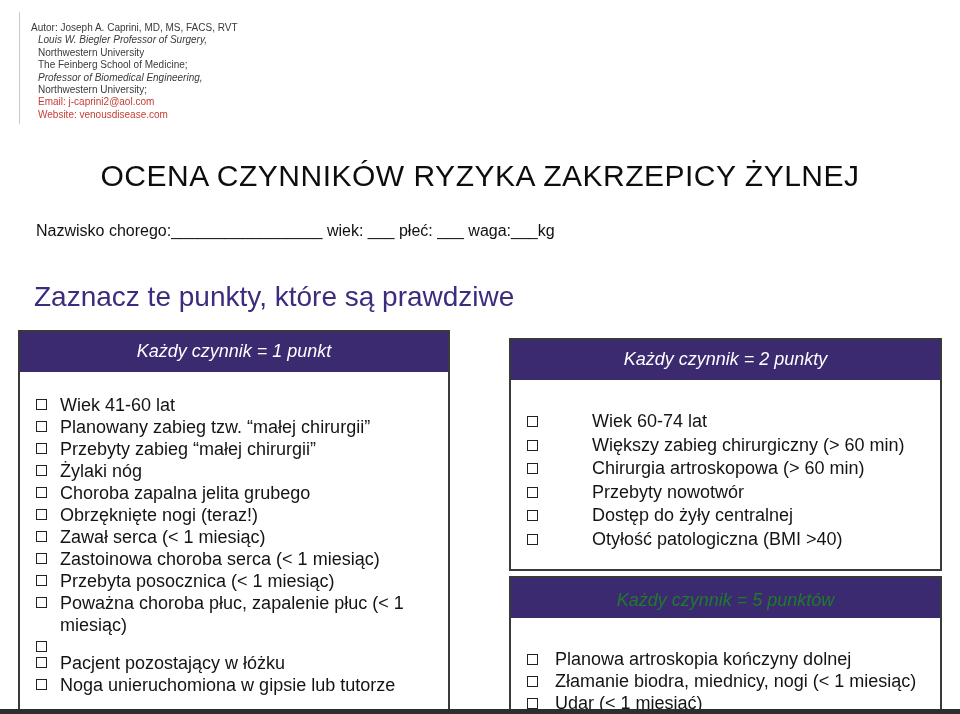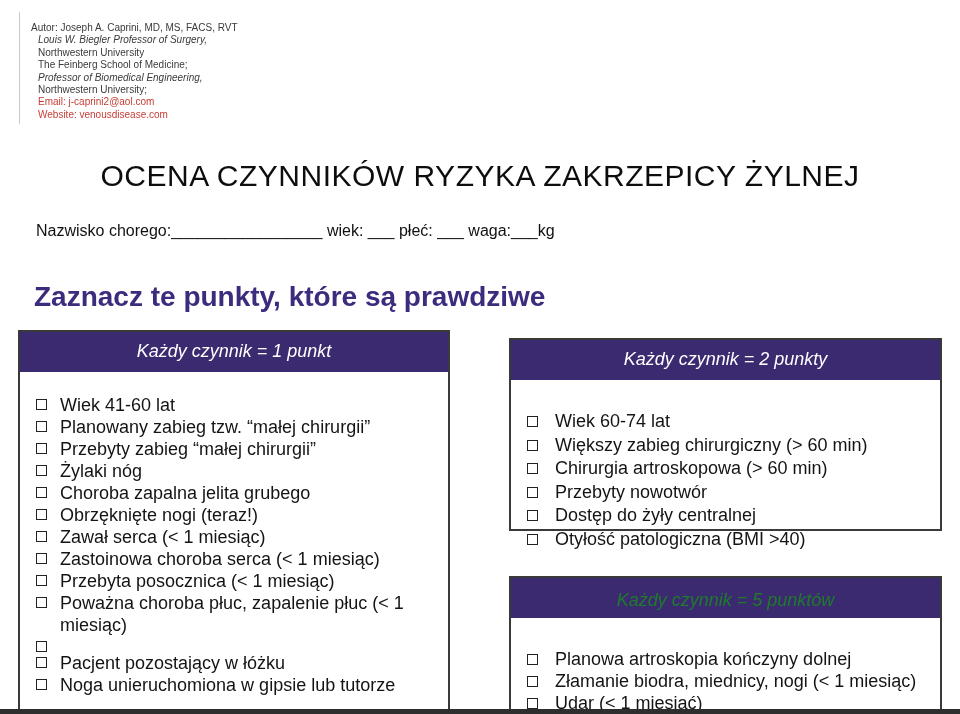--- a/index.html
+++ b/index.html
@@ -11,35 +11,35 @@
   .author{position:absolute;left:31px;top:22px;font-size:10px;line-height:12.4px;color:#3a3a3a;}
   .author .ind{padding-left:7px;}
   .author .it{font-style:italic;}
   .author .red{color:var(--link-red,#C63D35);}
   .vline{position:absolute;left:19px;top:12px;width:1px;height:112px;background:#c9c9c9;}
   
   .title{position:absolute;left:0;top:159px;width:100%;text-align:center;
          font-size:30px;color:#0d0d0d;white-space:nowrap;letter-spacing:0.5px;}
   .patient{position:absolute;left:36px;top:222px;font-size:16px;color:#111;white-space:nowrap;}
   
-  .heading{position:absolute;left:34px;top:281px;font-size:28px;color:var(--heading-purple,#3D2B7E);font-weight:bold;}
+  .heading{position:absolute;left:34px;top:281px;font-size:28px;color:var(--heading-purple,#3D2B7E);}
   
   .box{position:absolute;background:#fff;border:2px solid var(--border,#3A3A3A);box-sizing:border-box;}
   .box-header{background:var(--bar-purple,#3B2A70);color:#fff;text-align:center;
               font-size:18px;padding:9px 0 10px;font-style:italic;}
   .box-header.green{color:var(--green,#1E7B2C);}
   .box1{left:18px;top:330px;width:432px;height:390px;}
-  .box2{left:509px;top:338px;width:433px;height:193px;}
+  .box2{left:509px;top:338px;width:433px;height:233px;}
   .box3{left:509px;top:576px;width:433px;height:144px;}
   .box3 .box-header{padding:12px 0 7px;}
   ul.items{list-style:none;margin:0;padding:22px 6px 0 14px;}
   .box2 ul.items{padding-top:30px;}
   .box3 ul.items{padding-top:30px;}
   li.item{display:flex;align-items:flex-start;font-size:18px;line-height:22px;color:#141414;}
-  .box2 li.item{line-height:23.5px;white-space:nowrap;}
+  .box2 li.item{line-height:23.5px;white-space:nowrap;gap:37px;}
   .box3 li.item{line-height:22px;white-space:nowrap;}
   .cb{flex:0 0 auto;width:9px;height:9px;border:1.6px solid #222;margin:5px 13px 0 2px;background:#fff;}
   .box2 .cb,.box3 .cb{margin-right:17px;margin-top:6px;}
   
   .bottom-strip{position:absolute;left:0;top:709px;width:960px;height:5px;background:#2e2e2e;}
 </style>
 </head>
 <body>
 
 <div class="vline"></div>

